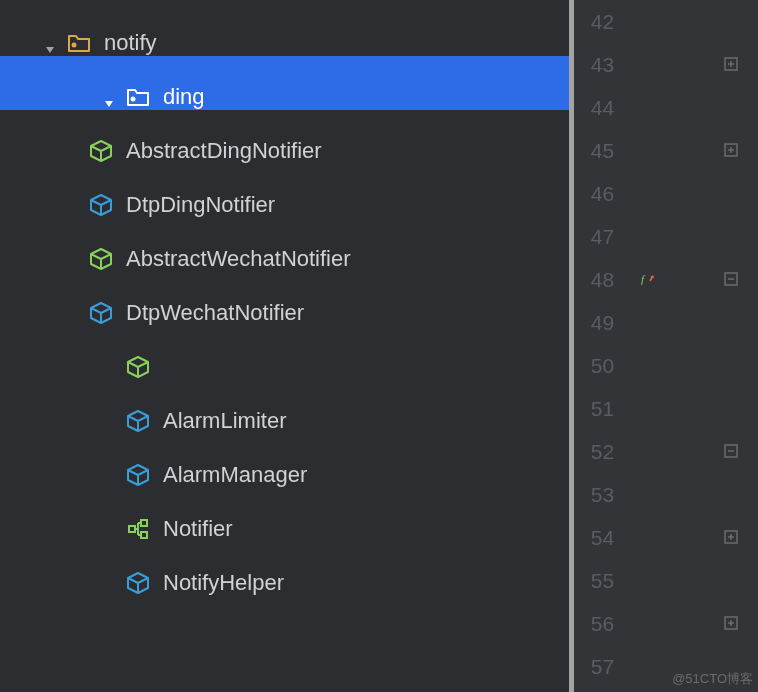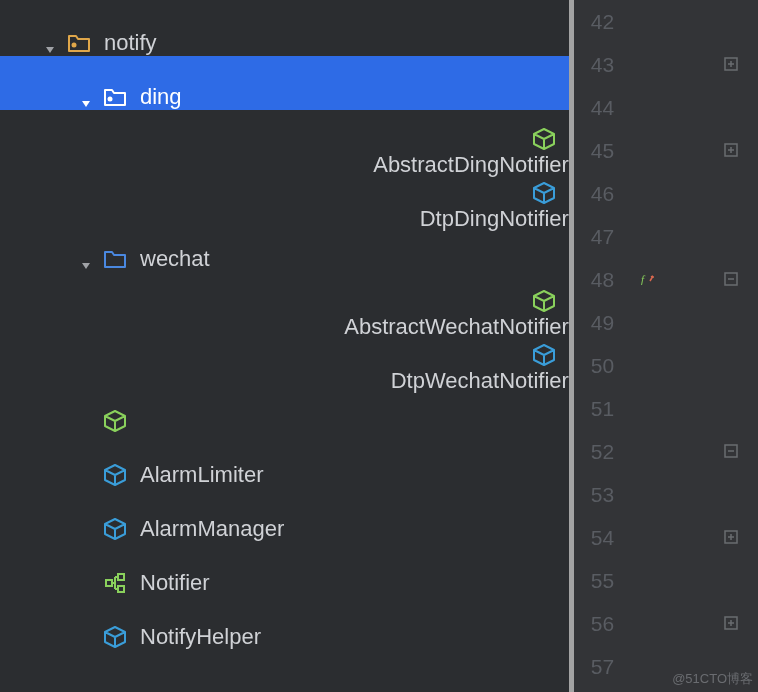--- a/index.html
+++ b/index.html
@@ -72,22 +72,22 @@
       flex-shrink: 0;
       display: flex;
       align-items: center;
       justify-content: center;
     }
     .label {
       font-size: 22px;
       white-space: nowrap;
     }
     .indent-0 { padding-left: 42px; }
-    .indent-1 { padding-left: 78px; }
-    .indent-2 { padding-left: 64px; flex-direction: column; }
+    .indent-1 { padding-left: 101px; }
+    .indent-2 { padding-left: 64px; }
     .watermark {
       position: absolute;
       bottom: 4px;
       right: 5px;
       color: #6a6c70;
       font-size: 13px;
     }
   </style>
 </head>
 <body>
@@ -131,32 +131,20 @@
     <div class="tree-row indent-2">
       <span class="chevron hidden"><svg viewBox="0 0 16 16" width="16" height="16">
           <path d="M4 5 L12 5 L8 11 Z" fill="#a0a2a6"></path>
         </svg></span>
       <span class="icon-slot">
         <svg viewBox="0 0 24 24" width="24" height="24">
     <path d="M12 2 L22 7 L22 17 L12 22 L2 17 L2 7 Z M2 7 L12 12 L22 7 M12 12 L12 22" fill="none" stroke="#3a9dd9" stroke-width="2" stroke-linejoin="round"></path>
   </svg>
       </span>
       <span class="label">DtpDingNotifier</span>
-    </div>
-    <div class="tree-row indent-1">
-      <span class="chevron"><svg viewBox="0 0 16 16" width="16" height="16">
-          <path d="M4 5 L12 5 L8 11 Z" fill="#a0a2a6"></path>
-        </svg></span>
-      <span class="icon-slot">
-        <svg viewBox="0 0 24 24" width="24" height="24">
-    <path d="M2 5 h7 l2 3 h11 v12 h-20 z" fill="none" stroke="#4a88e0" stroke-width="2" stroke-linejoin="round"></path>
-
-  </svg>
-      </span>
-      <span class="label">wechat</span>
     </div>
     <div class="tree-row indent-2">
       <span class="chevron hidden"><svg viewBox="0 0 16 16" width="16" height="16">
           <path d="M4 5 L12 5 L8 11 Z" fill="#a0a2a6"></path>
         </svg></span>
       <span class="icon-slot">
         <svg viewBox="0 0 24 24" width="24" height="24">
     <path d="M12 2 L22 7 L22 17 L12 22 L2 17 L2 7 Z M2 7 L12 12 L22 7 M12 12 L12 22" fill="none" stroke="#8ad15c" stroke-width="2" stroke-linejoin="round"></path>
   </svg>
       </span>

